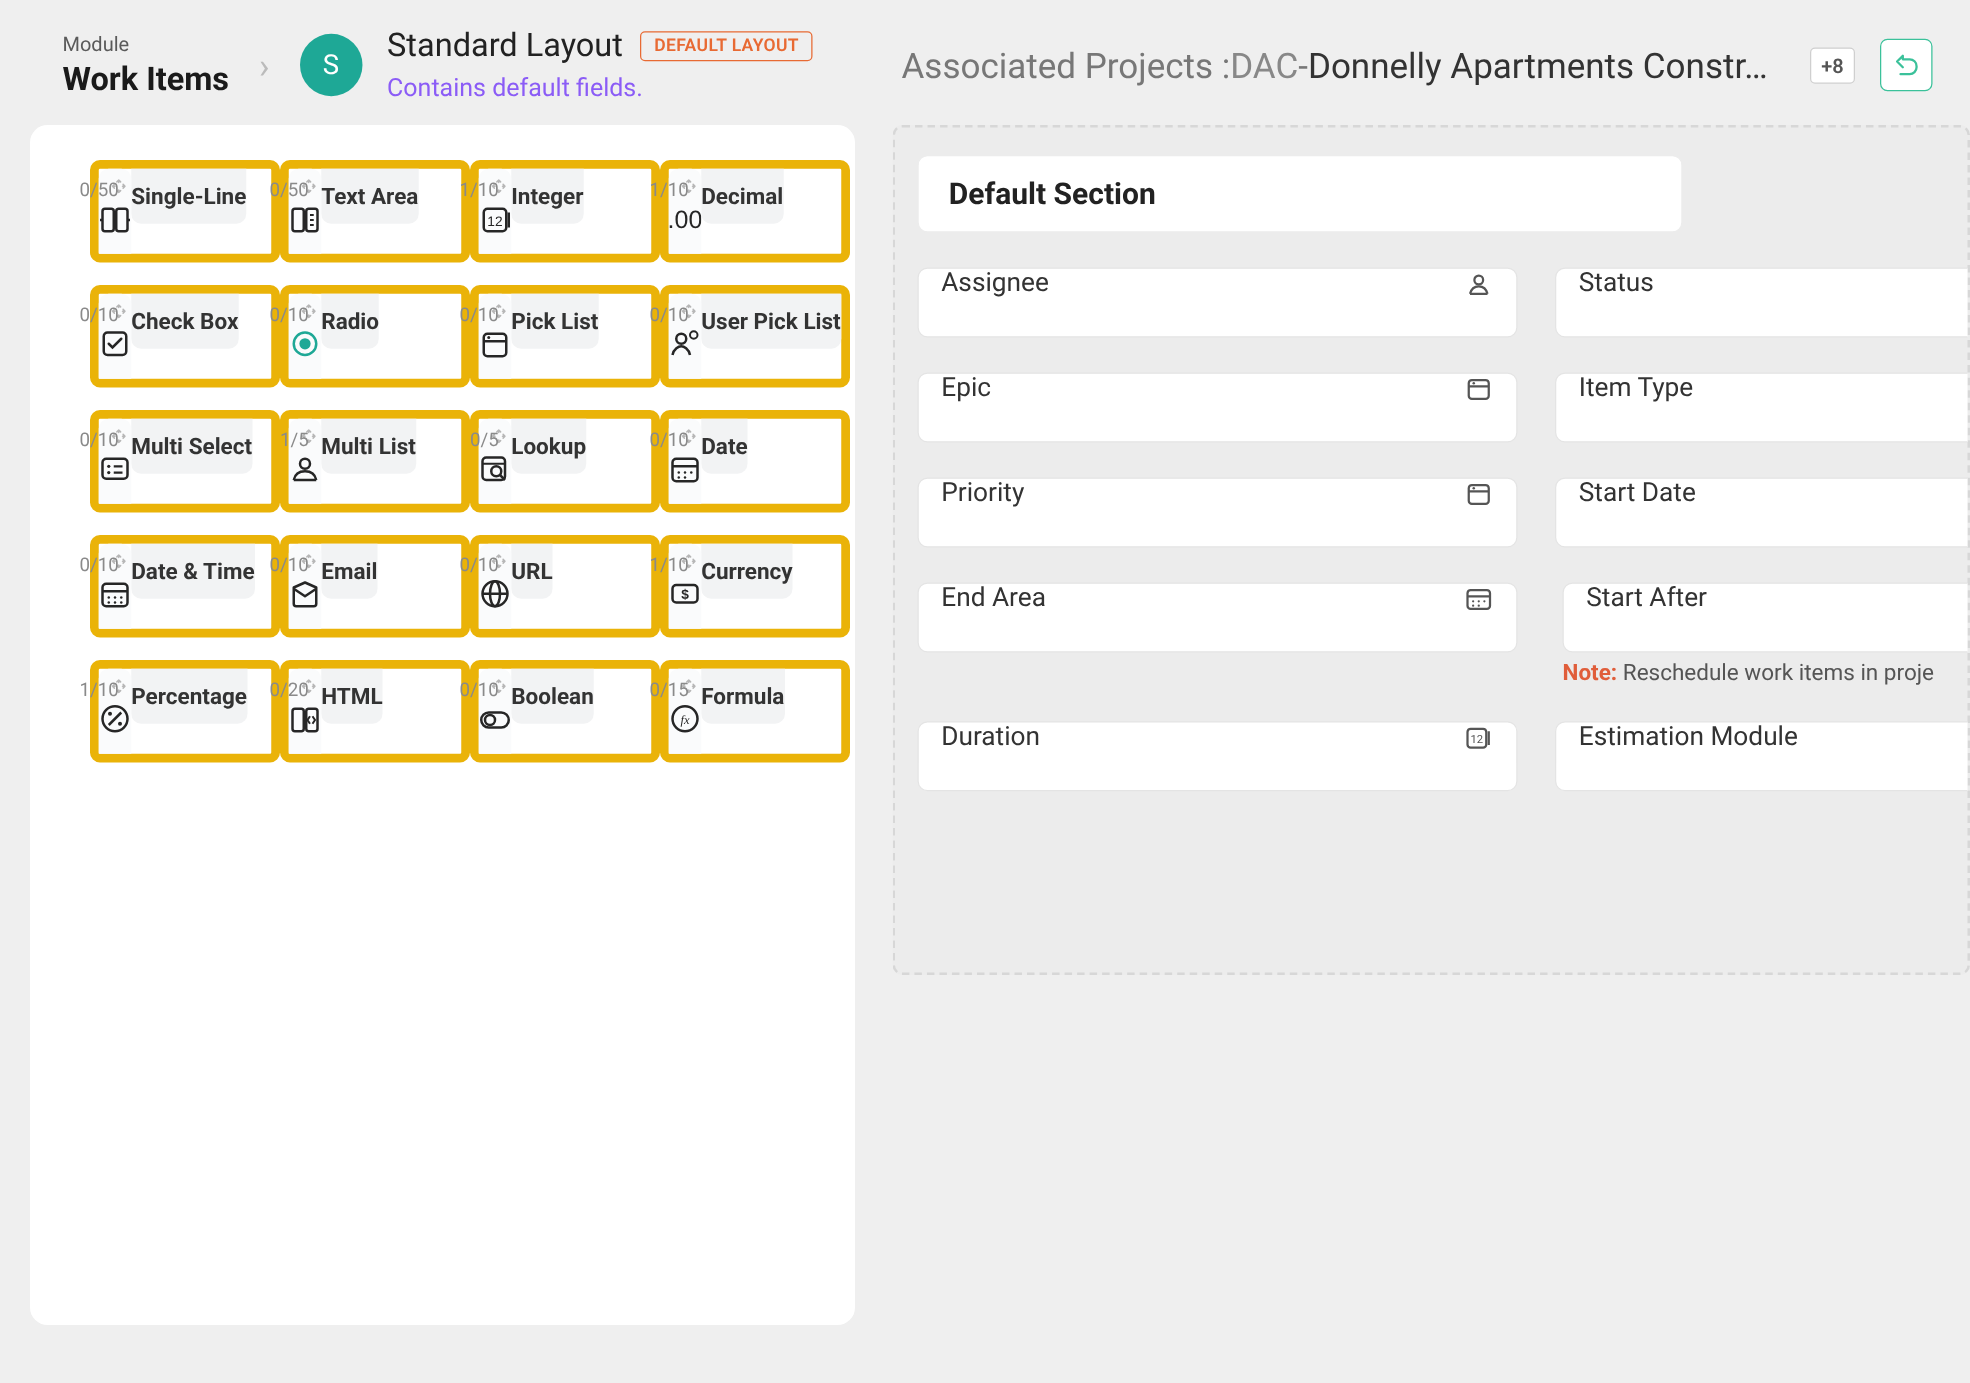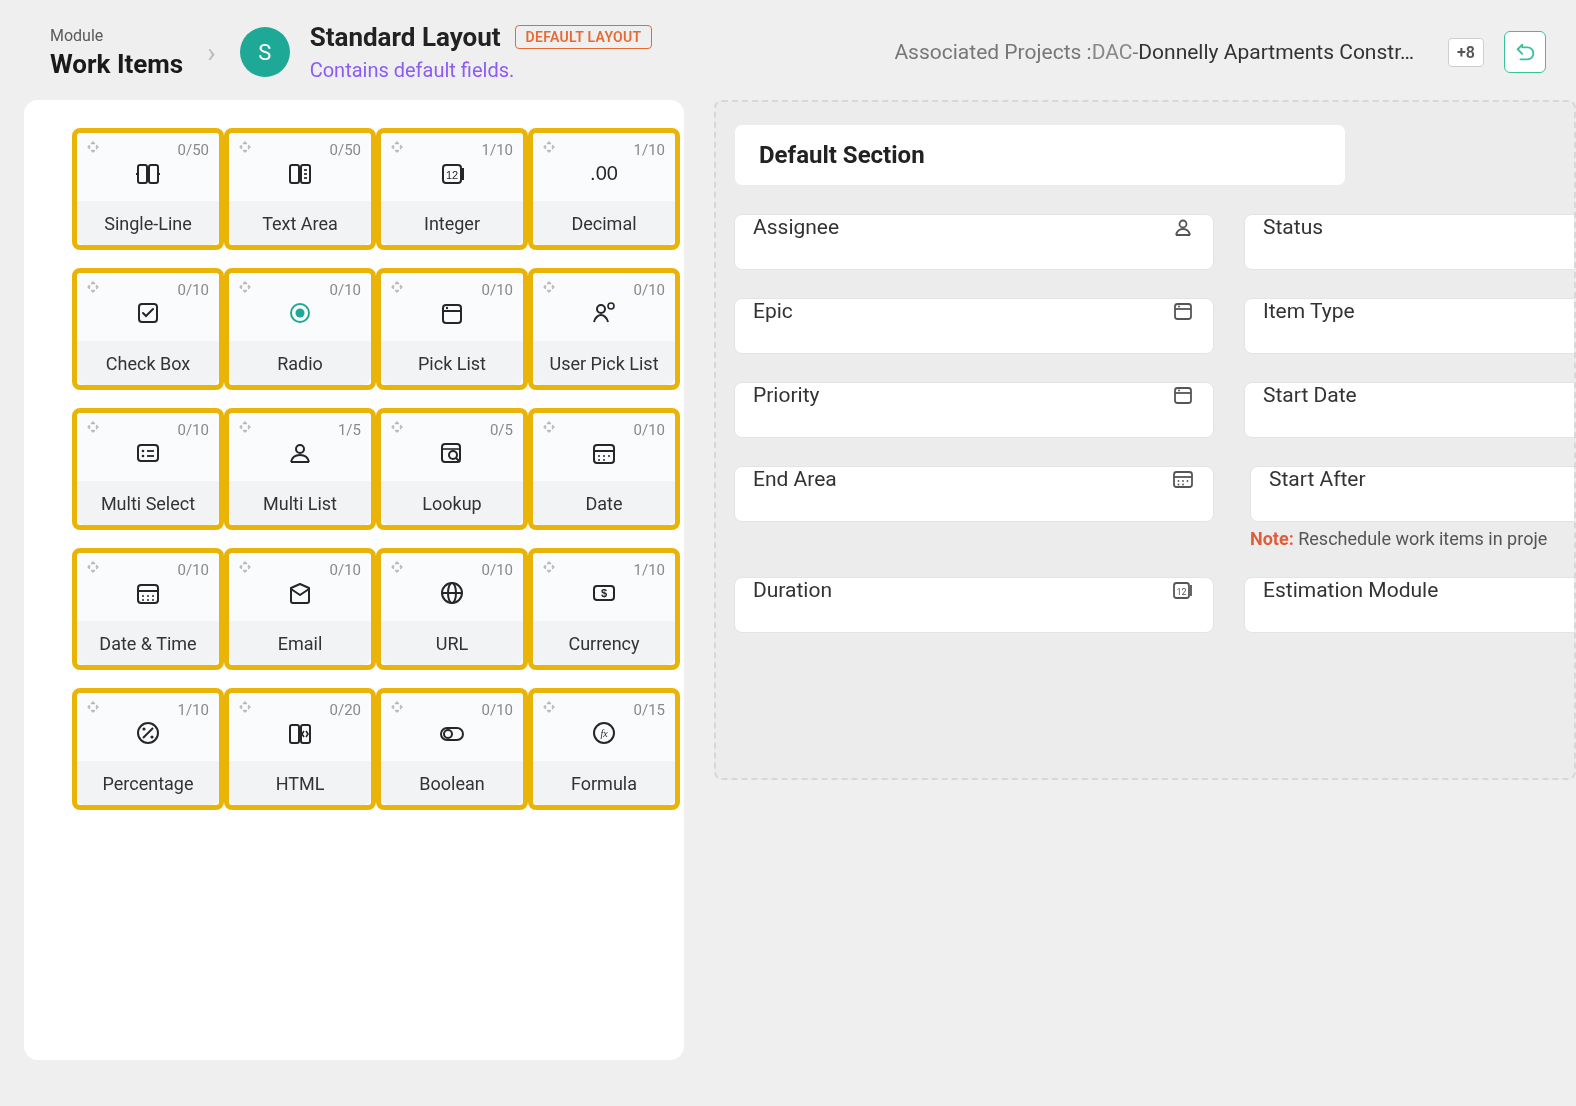--- a/index.html
+++ b/index.html
@@ -21,61 +21,61 @@
   .module-label { font-size:16px; color:#5a5a5a; font-weight:400;}
   .module-name  { font-size:26px; font-weight:700; color:#1a1a1a;}
   .chevron { font-size:28px; color:#bbb; margin:0 4px;}
   .avatar {
     width:50px; height:50px; border-radius:50%;
     background:#1ea896; color:#fff; font-size:22px; font-weight:400;
     display:flex; align-items:center; justify-content:center;
   }
   .layout-head { display:flex; flex-direction:column; gap:6px;}
   .layout-row1 { display:flex; align-items:center; gap:14px;}
-  .layout-title{ font-size:26px; font-weight:700;}
+  .layout-title{ font-size:26px; font-weight:400;}
   .tag {
     border:1.5px solid #e86a33; color:#e86a33; font-size:14px;
     padding:3px 10px; border-radius:4px; font-weight:600; letter-spacing:.3px;
   }
   .layout-sub { font-size:20px; color:#8b5cf6;}
   .spacer { flex:1; }
-  .assoc { font-size:21px; color:#777; display:flex; align-items:center; gap:0; margin-right:14px;}
+  .assoc { font-size:28px; color:#777; display:flex; align-items:center; gap:0; margin-right:14px;}
   .assoc .proj-code{ color:#888;}
   .assoc .proj-name{ color:#333;}
   .plus-badge{
     border:1px solid #cfcfcf; background:#fff; color:#555;
     font-size:16px; padding:4px 8px; border-radius:4px; font-weight:600;
   }
   .undo-btn{
     width:42px; height:42px; border:1.5px solid #3bc19a; border-radius:6px;
     background:#fff; display:flex; align-items:center; justify-content:center;
     color:#3bc19a; font-size:22px; cursor:pointer;
   }
   .cols{ display:flex; gap:30px; padding:0 0 0 24px;}
   .palette{
     background:#fff; border-radius:14px; width:660px; height:960px;
     padding:28px 24px 24px 48px;
   }
   .pgrid{ display:grid; grid-template-columns:repeat(4,130px); gap:18px 22px;}
   .pcard{
     width:152px;
-    border:5px solid #eab308; border-radius:8px;
-    display:flex; flex-direction:column; cursor:grab;
+    border:7px solid #eab308; border-radius:8px;
+    display:flex; flex-direction:row; cursor:grab;
   }
   .pcard .top{
     height:68px; background:#fafbfc;
     border-top-left-radius:8px;border-top-right-radius:8px;
     position:relative; display:flex; align-items:center; justify-content:center;
   }
   .pcard .drag{ position:absolute; top:6px; left:8px; color:#b7b7b7; font-size:15px;}
   .pcard .count{ position:absolute; top:8px; right:10px; color:#8a8a8a; font-size:15px;}
   .pcard .icon{ font-size:30px; color:#262626; margin-top:12px;}
   .pcard .label{
     height:44px; background:#f2f3f4; display:flex; align-items:center; justify-content:center;
-    font-size:18px; color:#333; border-bottom-left-radius:8px;border-bottom-right-radius:8px;
+    font-size:18px; color:#333; border-bottom-left-radius:8px;border-bottom-right-radius:8px;font-weight:bold;
   }
   .canvas{
     flex:1; border:2px dashed #d7d7d7; border-radius:8px;
     background:#ececec; padding:22px 18px 18px 18px; height:680px;
     overflow:hidden;
   }
   .sect-title{
     background:#fff; border-radius:8px; padding:16px 24px;
     font-size:24px; font-weight:700; margin-bottom:28px; width:612px;
     border:1px solid #ececec;

